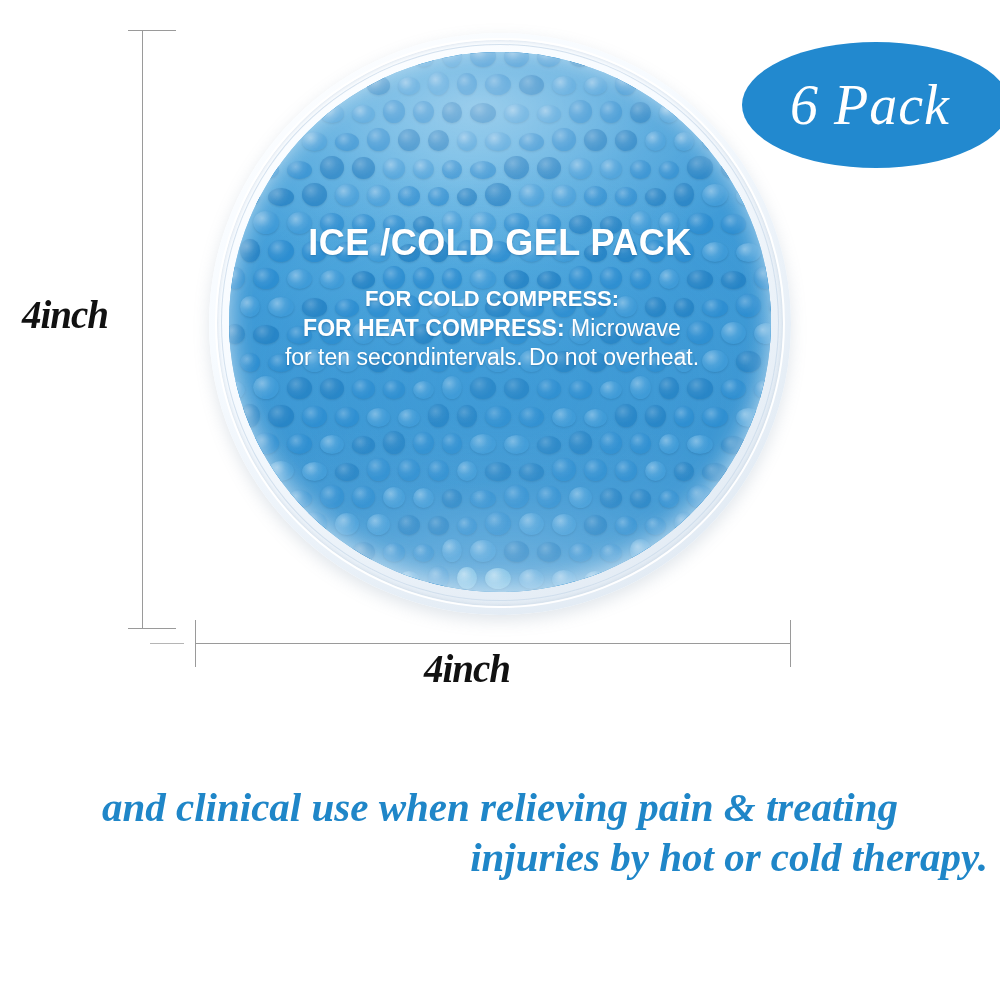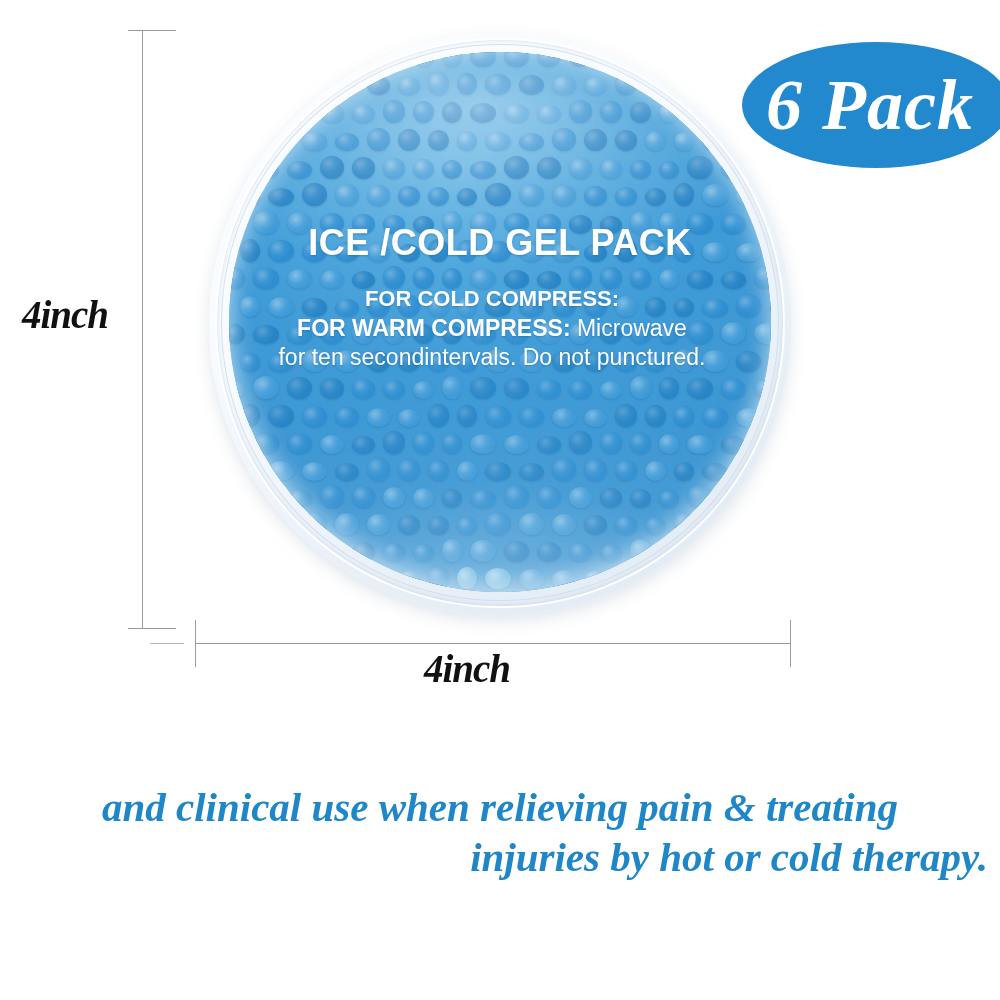--- a/index.html
+++ b/index.html
@@ -125,23 +125,23 @@
   .lbl-body .ln.hdr{font-weight:bold;font-size:22px;}
 
   
   #badge{
     position:absolute;left:742px;top:42px;width:268px;height:126px;
     border-radius:50%;
     display:flex;align-items:center;justify-content:center;
   }
   #badge-label{
     font-family:"Liberation Serif", serif;
-    font-style:italic;font-weight:bold;
+    font-style:italic;font-weight:normal;
     color:#ffffff;
-    font-size:72px;
+    font-size:56px;
     letter-spacing:1px;
     white-space:nowrap;
     transform:translateX(-6px);
   }
 
   
   #caption{
     position:absolute;left:12px;top:782px;width:976px;
     font-family:"Liberation Serif", serif;
     font-style:italic;font-weight:bold;
@@ -200,22 +200,22 @@
           <span class="row" style="margin-left:15px;line-height:18.9px"><span class="bead " style="width:20px;height:23px"></span><span class="bead pale" style="width:26px;height:22px"></span><span class="bead pale" style="width:25px;height:21px"></span><span class="bead pale" style="width:24px;height:20px"></span><span class="bead lt" style="width:23px;height:19px"></span><span class="bead lt" style="width:22px;height:18px"></span><span class="bead " style="width:21px;height:23px"></span><span class="bead pale" style="width:20px;height:22px"></span><span class="bead pale" style="width:26px;height:21px"></span><span class="bead lt" style="width:25px;height:20px"></span><span class="bead lt" style="width:24px;height:19px"></span><span class="bead lt" style="width:23px;height:18px"></span><span class="bead " style="width:22px;height:23px"></span><span class="bead pale" style="width:21px;height:22px"></span><span class="bead pale" style="width:20px;height:21px"></span><span class="bead lt" style="width:26px;height:20px"></span><span class="bead lt" style="width:25px;height:19px"></span><span class="bead " style="width:24px;height:18px"></span></span>
         </div>
       <div class="gel-sheen"></div>
       <div class="gel-innershade"></div>
     </div>
 
     <div class="label-text" style="color: rgb(255, 255, 255);">
       <div class="lbl-title">ICE /COLD GEL PACK</div>
       <div class="lbl-body">
         <span class="ln hdr">FOR COLD COMPRESS:</span>
-        <span class="ln"><b>FOR WARM COMPRESS:</b><span> Microwave</span></span>
-        <span class="ln">for ten secondintervals. Do not punctured.</span>
+        <span class="ln"><b>FOR HEAT COMPRESS:</b><span> Microwave</span></span>
+        <span class="ln">for ten secondintervals. Do not overheat.</span>
       </div>
     </div>
   </div>
 
   <div id="badge" style="background: rgb(34, 137, 207);">
     <span id="badge-label" style="color: rgb(255, 255, 255);">6 Pack</span>
   </div>
 
   <div id="caption" style="color: rgb(31, 134, 200);">
     <span class="cl l2">and clinical use when relieving pain &amp; treating</span>

